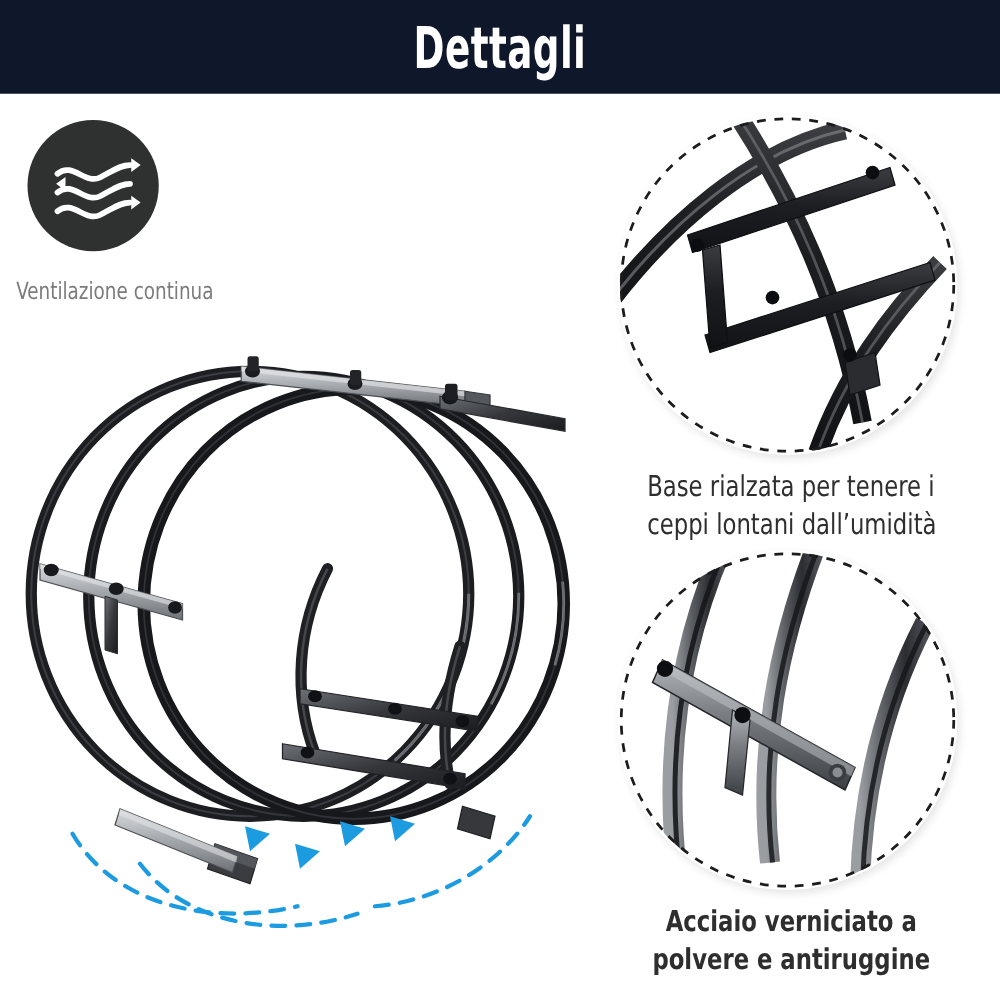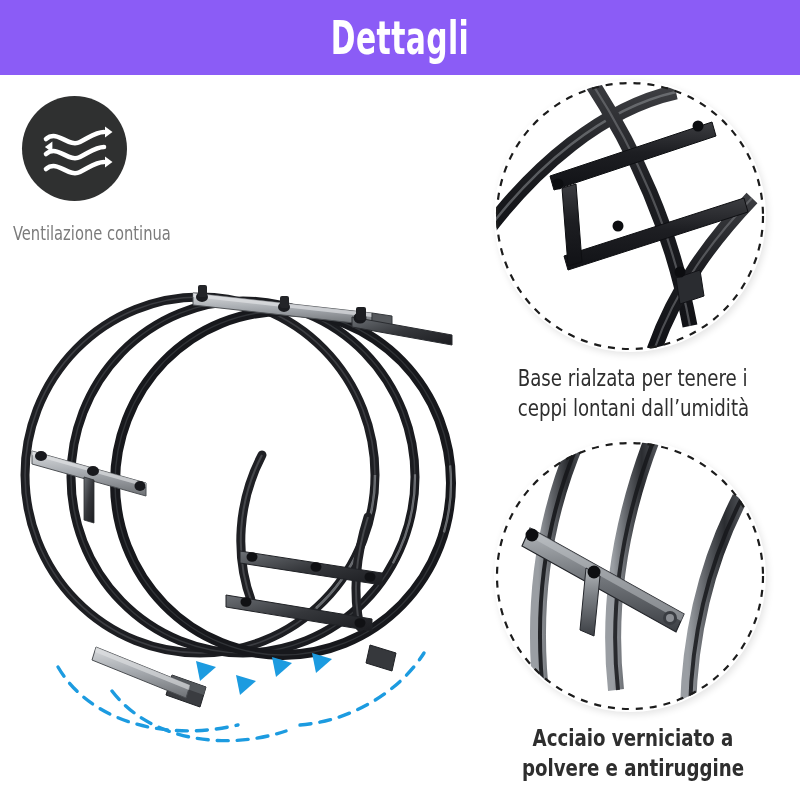--- a/index.html
+++ b/index.html
@@ -15,21 +15,21 @@
     position: relative;
   }
 
   
   .header-banner {
     position: absolute;
     left: 0;
     top: 0;
     width: 800px;
     height: 75px;
-    background: #8b5cf6;
+    background: #0f172a;
     display: flex;
     align-items: center;
     justify-content: center;
   }
   .header-title {
     color: #ffffff;
     font-family: "Liberation Sans Narrow", "DejaVu Sans Condensed", "Liberation Sans", sans-serif;
     font-weight: bold;
     font-size: 46px;
     letter-spacing: 0.5px;
@@ -81,21 +81,21 @@
   .product-svg {
     position: absolute;
     left: 0;
     top: 0;
   }
 
   
   .detail-callout {
     position: absolute;
   }
-  .detail-callout.top { left: 494px; top: 80px; width: 278px; }
+  .detail-callout.top { left: 494px; top: 92px; width: 278px; }
   .detail-callout.bottom { left: 494px; top: 440px; width: 278px; font-weight: bold; }
 
   .detail-circle {
     position: relative;
     width: 272px;
     height: 272px;
     border-radius: 50%;
     overflow: hidden;
     box-shadow: 2px 3px 7px rgba(0,0,0,0.10);
     background: #ffffff;

